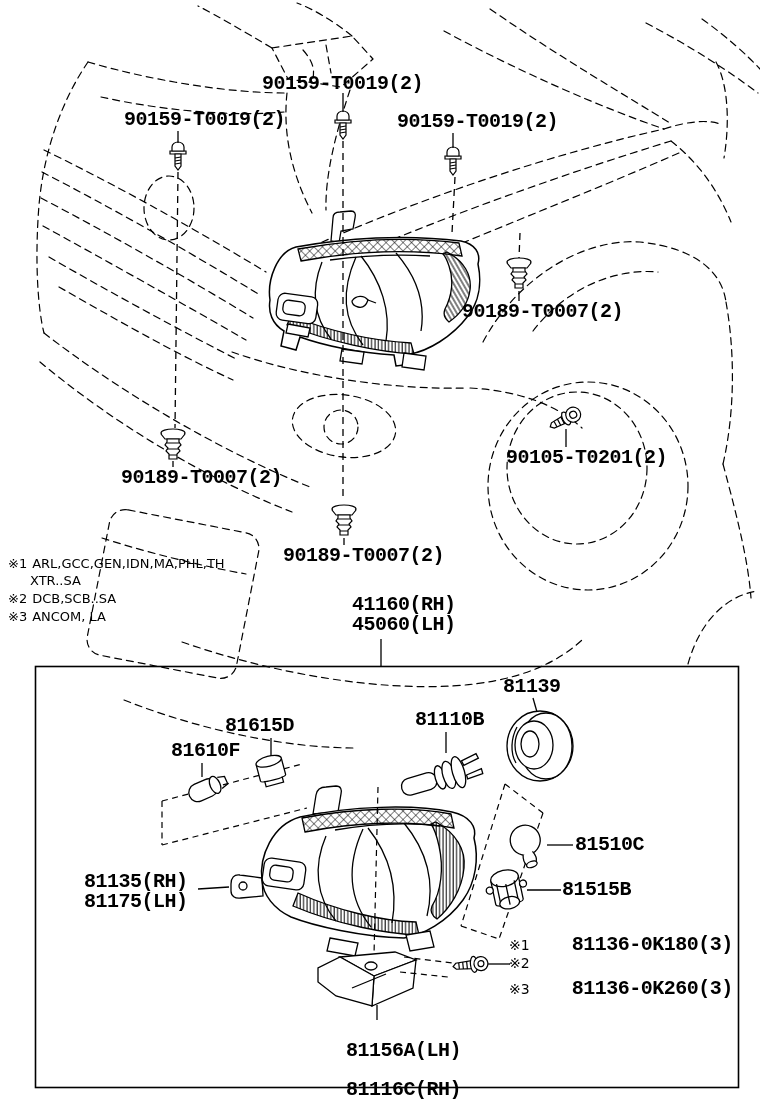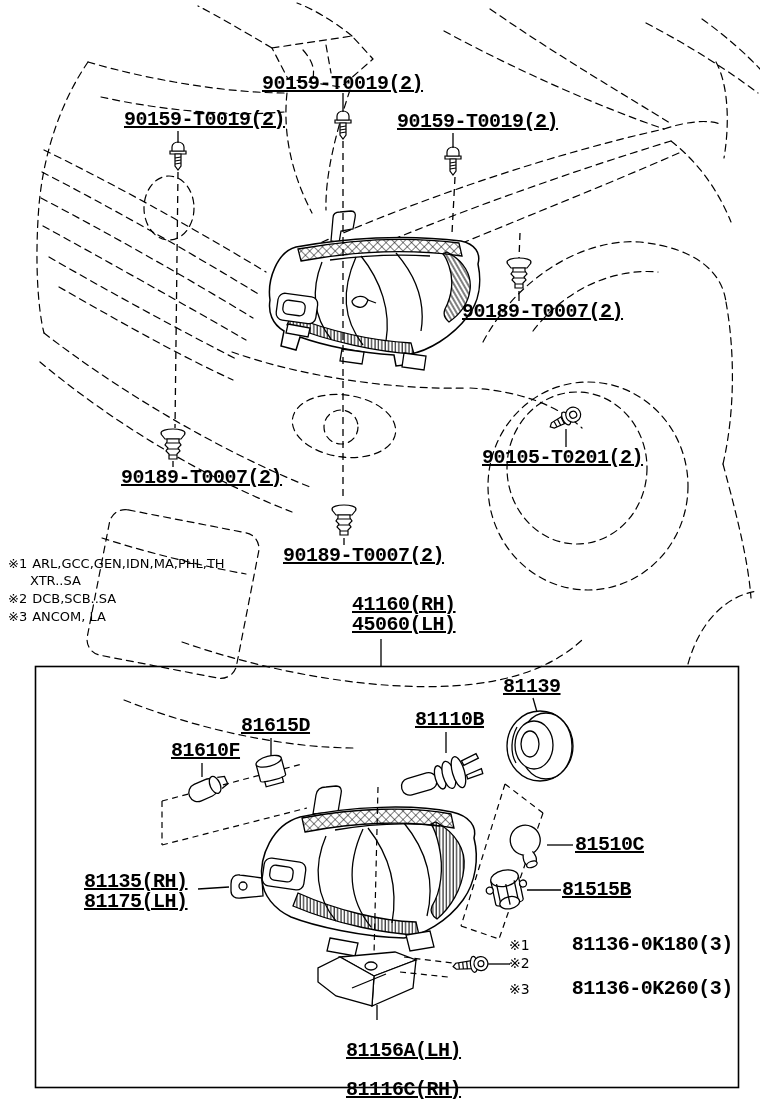--- a/index.html
+++ b/index.html
@@ -1,20 +1,20 @@
 <!DOCTYPE html>
 <html><head>
 <meta charset="utf-8">
 <style>
   html,body{margin:0;padding:0;background:#fff;}
   .stage{position:relative;width:760px;height:1112px;background:#fff;overflow:hidden;
          font-family:"Liberation Sans",sans-serif;}
   .stage svg{position:absolute;left:0;top:0;}
   .pn{position:absolute;font:700 20px "Liberation Mono",monospace;color:#000;
-      white-space:nowrap;line-height:1;letter-spacing:-0.5px;text-decoration:underline;}
+      white-space:nowrap;line-height:1;letter-spacing:-0.5px;}
   .vrow{position:absolute;display:flex;align-items:baseline;gap:5px;white-space:nowrap;}
   .vrow .mark{font:400 14px "DejaVu Sans",sans-serif;color:#000;}
   .vrow .part{font:700 20px "Liberation Mono",monospace;color:#000;letter-spacing:-0.5px;margin-left:37px;}
   .legend-row{position:absolute;display:flex;gap:5px;white-space:nowrap;
       font:400 13px "DejaVu Sans",sans-serif;color:#000;line-height:1.25;}
   .code{position:absolute;font:400 15px "DejaVu Sans Mono",monospace;color:#000;margin-top:48px;}
 </style>
 </head>
 <body>
 
@@ -251,30 +251,30 @@
     <path d="M404,957 L452,963"></path>
     <path d="M400,972 L448,977"></path>
   </g>
   <use href="#screwH" transform="translate(468,965) rotate(-6)"></use>
 </svg>
 
   <div class="pn" style="left:262px;top:74px">90159-T0019(2)</div>
   <div class="pn" style="left:124px;top:110px">90159-T0019(2)</div>
   <div class="pn" style="left:397px;top:112px">90159-T0019(2)</div>
   <div class="pn" style="left:462px;top:302px">90189-T0007(2)</div>
-  <div class="pn" style="left:482px;top:448px">90105-T0201(2)</div>
+  <div class="pn" style="left:506px;top:448px">90105-T0201(2)</div>
   <div class="pn" style="left:121px;top:468px">90189-T0007(2)</div>
   <div class="pn" style="left:283px;top:546px">90189-T0007(2)</div>
 
   <div class="pn" style="left:352px;top:595px">41160(RH)</div>
   <div class="pn" style="left:352px;top:615px">45060(LH)</div>
 
   <div class="pn" style="left:503px;top:677px">81139</div>
   <div class="pn" style="left:415px;top:710px">81110B</div>
-  <div class="pn" style="left:241px;top:716px">81615D</div>
+  <div class="pn" style="left:225px;top:716px">81615D</div>
   <div class="pn" style="left:171px;top:741px">81610F</div>
   <div class="pn" style="left:575px;top:835px">81510C</div>
   <div class="pn" style="left:562px;top:880px">81515B</div>
   <div class="pn" style="left:84px;top:872px">81135(RH)</div>
   <div class="pn" style="left:84px;top:892px">81175(LH)</div>
 
   <div class="vrow" style="left:509px;top:933px">
     <span class="mark">※1</span>
     <span class="part">81136-0K180(3)</span>
   </div>

